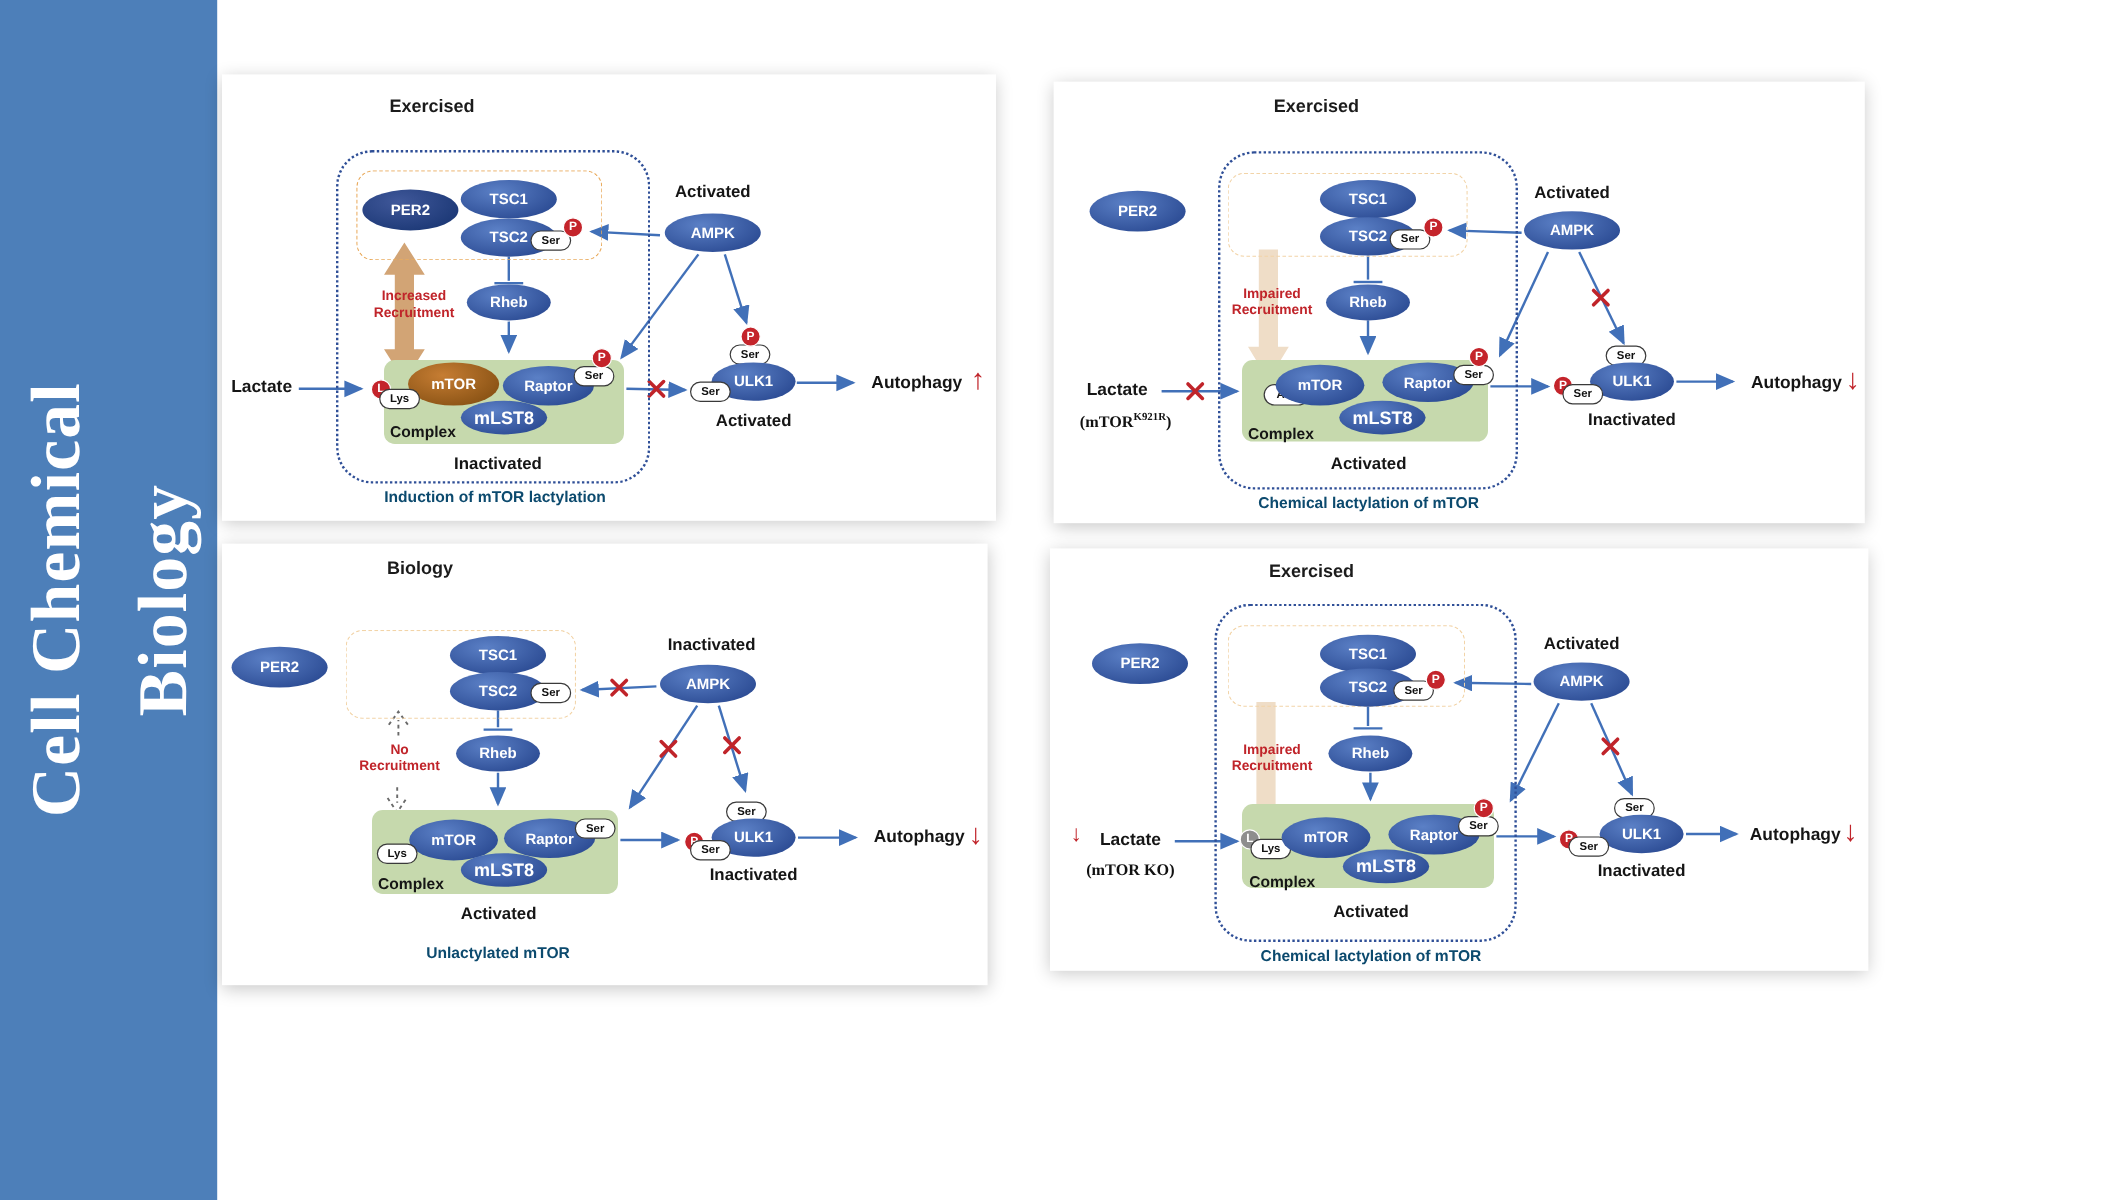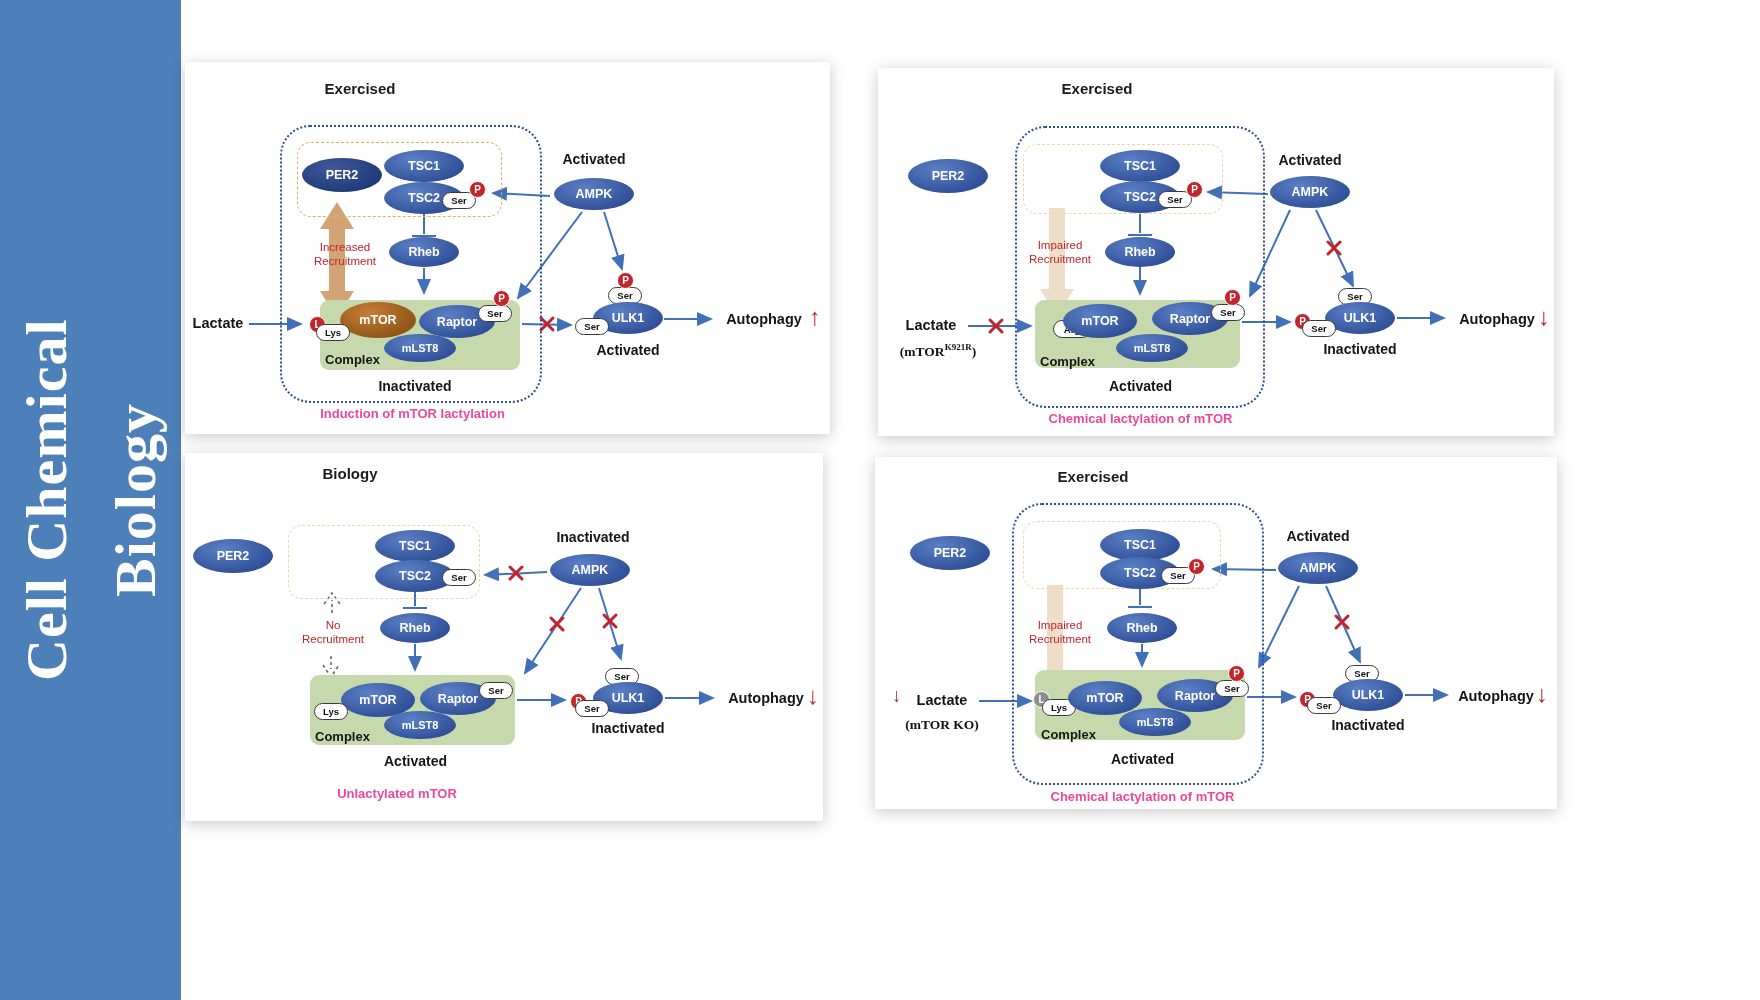--- a/index.html
+++ b/index.html
@@ -13,31 +13,31 @@
   .bl{stroke:#4170b8;stroke-width:2;fill:none}
   .rx{stroke:#c0242a;stroke-width:3;fill:none;stroke-linecap:round}
   .dsh{stroke:#6a6a6a;stroke-width:1.6;fill:none;stroke-dasharray:3 3}
   .ttl{font-weight:700;font-size:15px;color:#1b1b1b;text-align:center}
   .dot{border:2.5px dotted #2f4f97;border-radius:30px}
   .odash{border:1.6px dashed #e9ab5e;border-radius:14px}
   .odash.faint{border-color:#f2d4a8}
   .el{background:radial-gradient(ellipse at 38% 30%,#5b80c6,#2f4f97 75%);border-radius:50%;color:#fff;font-weight:700;font-size:12.5px;display:flex;align-items:center;justify-content:center}
   .el.dk{background:radial-gradient(ellipse at 38% 30%,#40589a,#1e3a78 75%)}
   .el.br{background:radial-gradient(ellipse at 38% 30%,#c67d33,#8d5516 75%)}
-  .el.sm{font-size:11px}
+  .el.sm{font-size:15px}
   .pill{background:#fff;border:1.6px solid #3a3a3a;border-radius:10px;color:#111;font-weight:700;font-size:9.5px;display:flex;align-items:center;justify-content:center}
   .badge{background:#c4242b;border:1px solid #fff;border-radius:50%;color:#fff;font-weight:700;font-size:10px;display:flex;align-items:center;justify-content:center}
   .badge.gray{background:#8e8e8e}
   .green{background:#c6d9ad;border-radius:9px}
   .lbl{font-weight:700;font-size:14.5px;color:#151515;text-align:center}
   .lbl.sm{font-size:13px;text-align:left}
   .st{font-weight:700;font-size:14px;color:#151515;text-align:center}
-  .rec{color:#c0242a;font-weight:400;font-size:11.5px;text-align:center;line-height:1.25}
+  .rec{color:#c0242a;font-weight:700;font-size:11.5px;text-align:center;line-height:1.25}
   .rec span{display:block}
-  .cap{color:#ec4899;font-weight:700;font-size:13px;text-align:center}
+  .cap{color:#0c4a6e;font-weight:700;font-size:13px;text-align:center}
   .sub{font-family:"Liberation Serif",serif;font-weight:700;font-size:13.5px;color:#111;text-align:center}
   .sub sup{font-size:9px}
   .aarrow{color:#c0242a;font-weight:700;font-size:24px;line-height:1}
   .aarrow.sm{font-size:19px}
 </style>
 </head>
 <body>
 
 <div class="sidebar">
   <div class="vt">Cell Chemical</div>
@@ -197,21 +197,21 @@
   <div class="pill" style="left:294px;top:229px;width:34px;height:17px">Ser</div>
   <div class="lbl sm" style="left:130px;top:276px;width:70px">Complex</div>
   <div class="st" style="left:183px;top:300px;width:95px">Activated</div>
   <div class="pill" style="left:420px;top:215px;width:34px;height:17px">Ser</div>
   <div class="el" style="left:408px;top:229px;width:70px;height:32px">ULK1</div>
   <div class="badge" style="left:385px;top:240px;width:17px;height:17px">P</div>
   <div class="pill" style="left:390px;top:247px;width:34px;height:17px">Ser</div>
   <div class="st" style="left:391px;top:267px;width:104px">Inactivated</div>
   <div class="lbl" style="left:535px;top:237px;width:92px">Autophagy</div>
   <div class="aarrow" style="left:622px;top:231px">↓</div>
-  <div class="cap" style="left:82px;top:333px;width:260px">Unlactylated mTOR</div>
+  <div class="cap" style="left:100px;top:333px;width:260px">Unlactylated mTOR</div>
 </section>
 
 <section class="panel" style="left:875px;top:457px;width:682px;height:352px">
   <svg class="lay" viewBox="0 0 682 352">
     <defs>
         <marker id="p4m" markerWidth="9" markerHeight="9" refX="7" refY="3.5" orient="auto">
           <path d="M0,0 L8,3.5 L0,7 Z" fill="#4170b8"></path>
         </marker>
       </defs>
     <polygon points="172,128 188,128 188,216 197,216 180,244 163,216 172,216" fill="#efddc7"></polygon>

